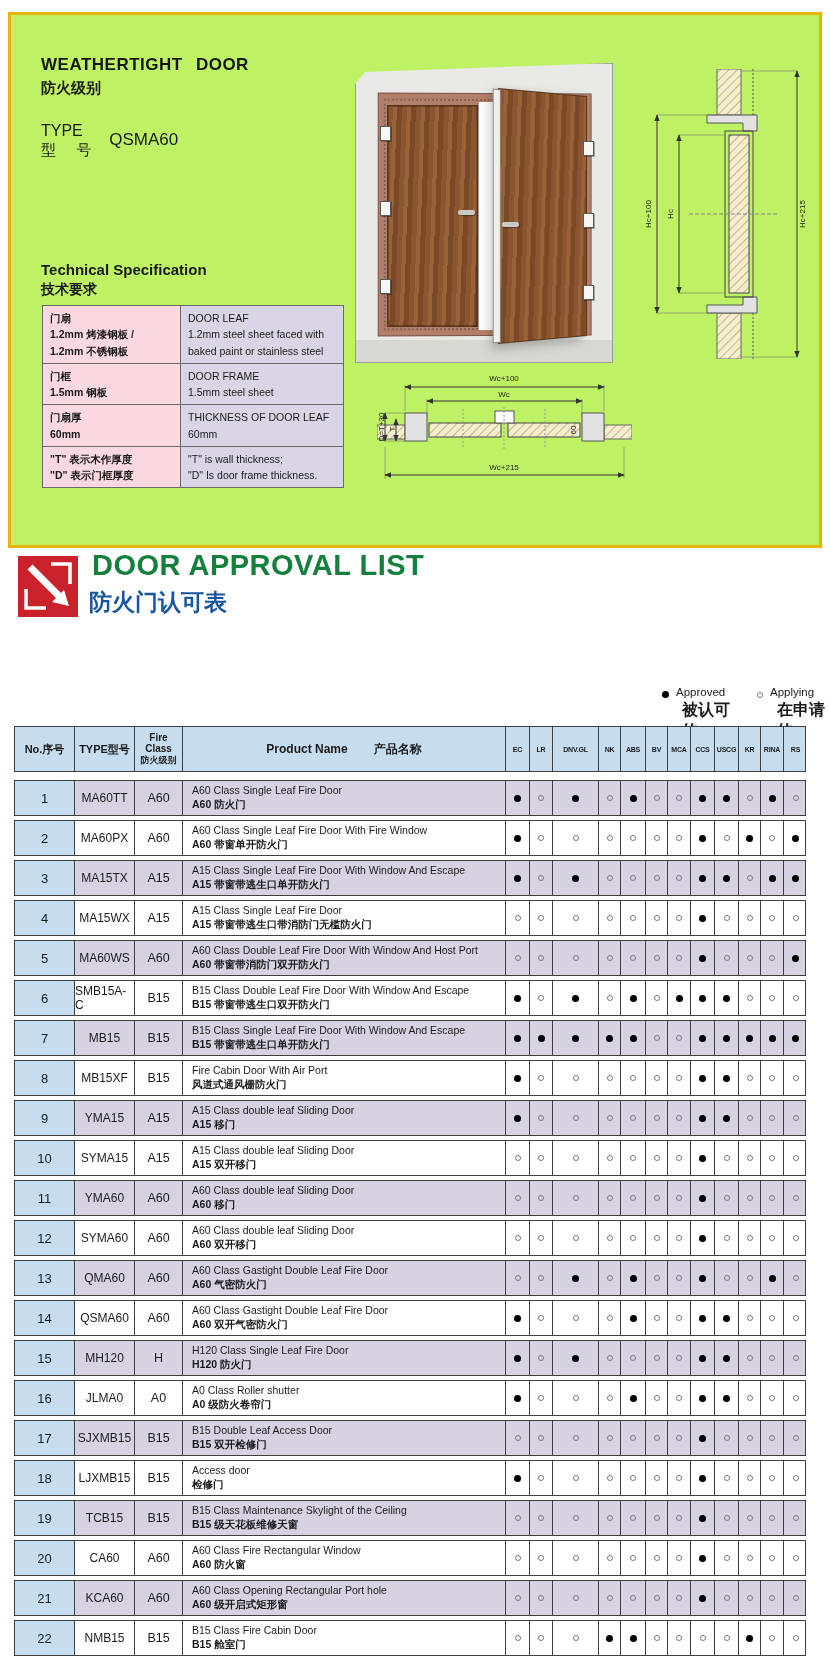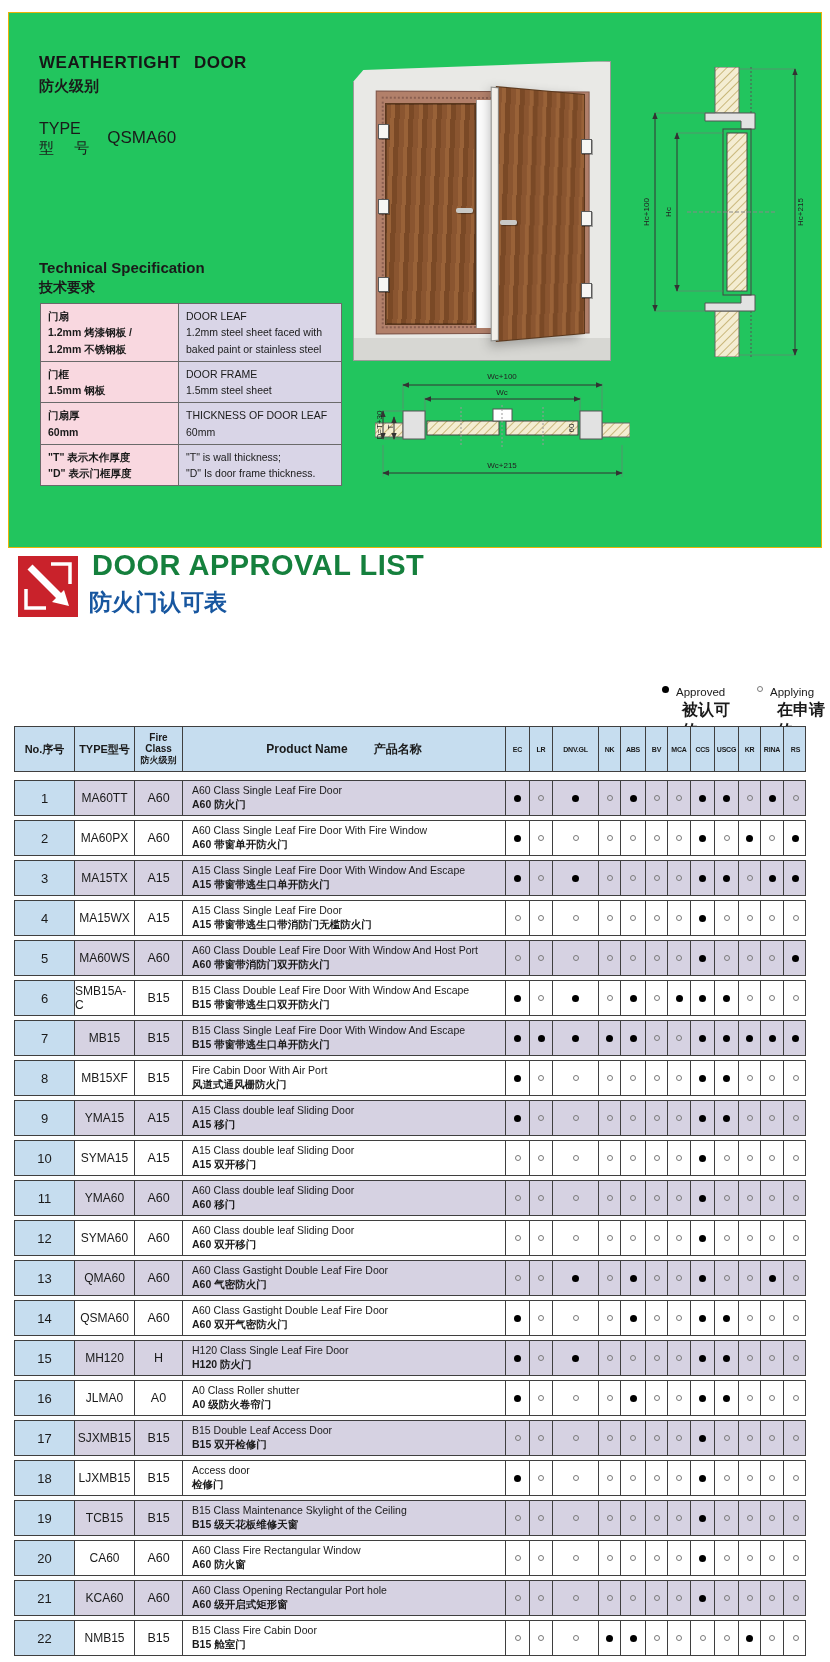--- a/index.html
+++ b/index.html
@@ -2,21 +2,21 @@
 <html><head>
 <meta charset="utf-8">
 <style>
   * { margin:0; padding:0; box-sizing:border-box; }
   html,body { background:#ffffff; }
   body { font-family:"Liberation Sans","DejaVu Sans",sans-serif; color:#1a1a1a; }
   .page { position:relative; width:830px; height:1662px; background:#fff; overflow:hidden; }
 
   
   .top-frame { position:absolute; left:8px; top:12px; width:814px; height:536px;
-               border:1px solid #eab308; background:#22c55e; }
+               border:3px solid #eab308; background:#bef264; }
   .title-en { position:absolute; left:30px; top:40px; font-size:17px; font-weight:bold;
               letter-spacing:.5px; word-spacing:8px; color:#161616; }
   .title-cn { position:absolute; left:30px; top:64px; font-size:15px; font-weight:bold; }
   .type-block { position:absolute; left:30px; top:106px; display:flex; align-items:flex-start; gap:10px; }
   .type-labels { display:flex; flex-direction:column; line-height:1.25; }
   .type-en { font-size:16px; }
   .type-cn { font-size:15px; letter-spacing:8px; }
   .type-value { font-size:17px; margin-top:9px; }
   .spec-title-en { position:absolute; left:30px; top:246px; font-size:15px; font-weight:bold; }
   .spec-title-cn { position:absolute; left:30px; top:266px; font-size:14px; font-weight:bold; }
@@ -63,21 +63,21 @@
 
   
   .appr-logo { position:absolute; left:18px; top:556px; }
   .appr-title-en { position:absolute; left:92px; top:549px; font-size:29px; font-weight:bold;
                    color:#15803d; letter-spacing:.5px; }
   .appr-title-cn { position:absolute; left:89px; top:587px; font-size:23px; font-weight:bold;
                    color:#17569f; }
 
   .legend { position:absolute; left:662px; top:686px; display:flex; gap:22px; }
   .legend-item { font-size:11.5px; }
-  .lrow { display:flex; align-items:flex-start; gap:7px; }
+  .lrow { display:flex; align-items:flex-end; gap:7px; }
   .lcn { margin-left:20px; margin-top:2px; font-size:16px; font-weight:bold; }
 
   
   .grid16 { display:grid;
     grid-template-columns:60px 60px 48px 323px 24px 23px 46px 22px 25px 22px 23px 24px 24px 22px 23px 23px; }
   .thead { position:absolute; left:14px; top:726px; width:792px; height:46px;
            background:#c6ddef; border:1px solid #3f3f3f; }
   .thead .cell { border-right:1px solid #3f3f3f; display:flex; flex-direction:column;
                  align-items:center; justify-content:center; text-align:center; }
   .thead .cell:last-child { border-right:none; }

